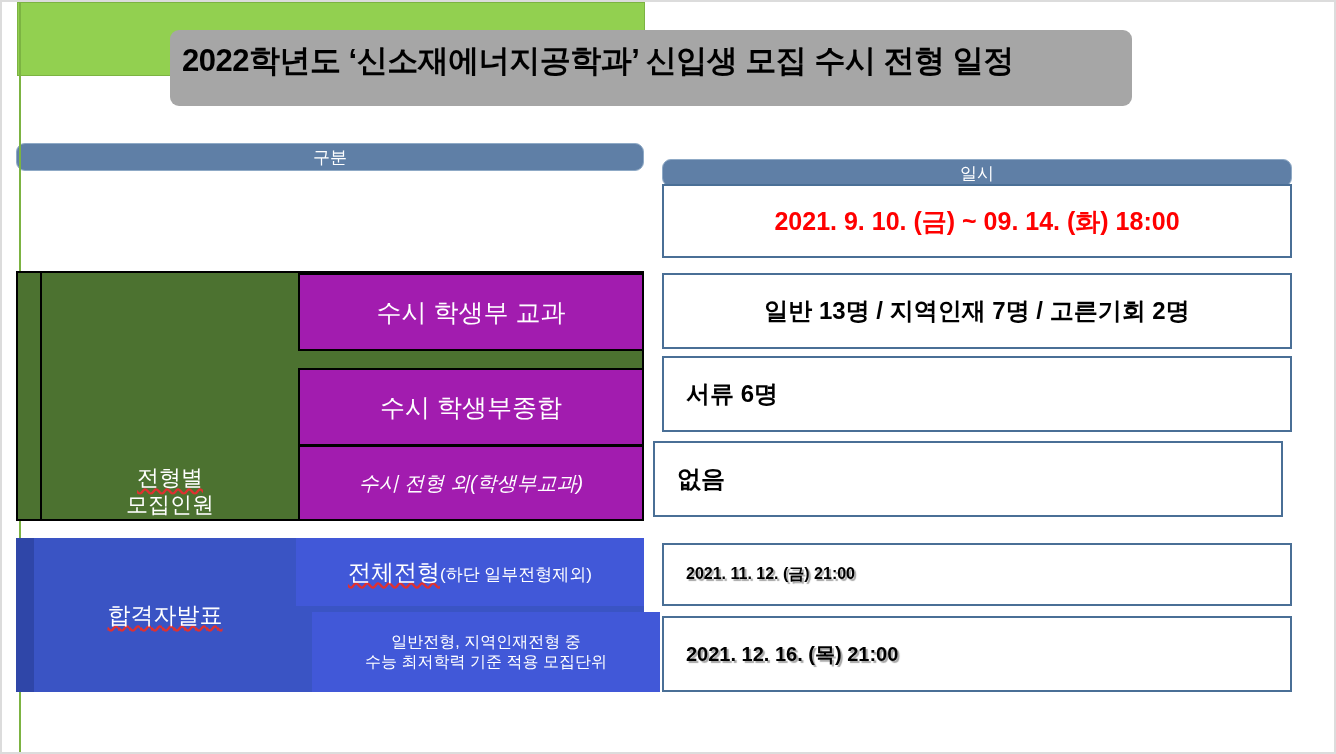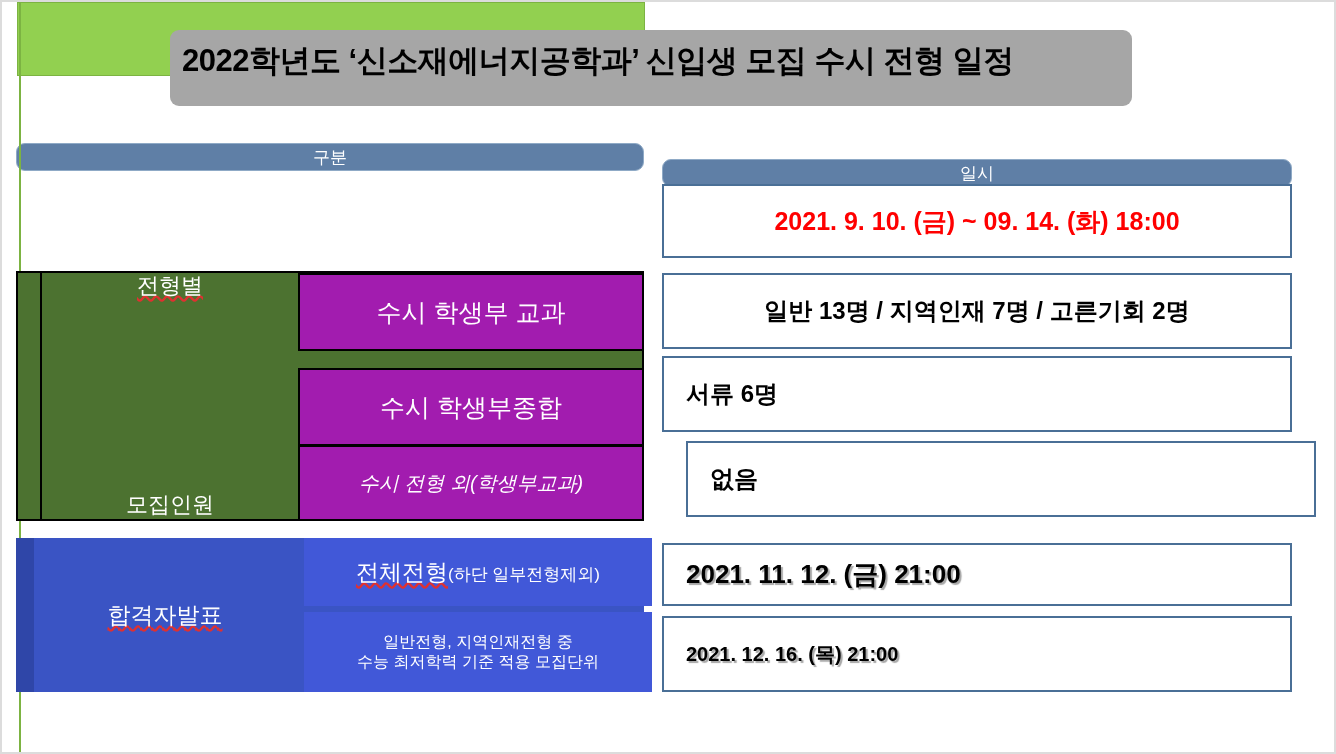--- a/index.html
+++ b/index.html
@@ -83,22 +83,22 @@
     padding: 0 22px;
     font-weight: bold;
     color: #000000;
   }
 
   #v-row1 { left: 660px; top: 182px; width: 630px; height: 74px;
             font-size: 25px; color: #ff0000; justify-content: center; }
   #v-g1   { left: 660px; top: 271px; width: 630px; height: 76px; font-size: 24px;
             justify-content: center; }
   #v-g2   { left: 660px; top: 354px; width: 630px; height: 76px; font-size: 24px; }
-  #v-g3   { left: 684px; top: 439px; width: 630px; height: 76px; font-size: 24px; text-align: right; }
-  #v-b1   { left: 660px; top: 541px; width: 630px; height: 63px; font-size: 26px; }
+  #v-g3   { left: 651px; top: 439px; width: 630px; height: 76px; font-size: 24px; text-align: right; }
+  #v-b1   { left: 660px; top: 541px; width: 630px; height: 63px; font-size: 16px; }
   #v-b2   { left: 660px; top: 614px; width: 630px; height: 76px; font-size: 20px; }
   .shadowtext { text-shadow: 2px 2px 1px rgba(0,0,0,0.35); }
 
   
   .row2 {
     position: absolute;
     left: 14px; top: 269px;
     width: 628px; height: 250px;
     background: #4b7029;
     background: #4c7230;
@@ -106,21 +106,21 @@
   }
   .row2 .vline {
     position: absolute; left: 22px; top: 0;
     width: 2px; height: 100%;
     background: #000000;
   }
   .row2 .catlabel {
     position: absolute; left: 24px; top: 0;
     width: 256px; height: 100%;
     display: flex; flex-direction: column;
-    align-items: center; justify-content: space-between;
+    align-items: center; justify-content: flex-end;
     color: #ffffff; font-size: 22px; line-height: 1.22;
     text-align: center;
   }
   .row2 .subcol {
     position: absolute; left: 280px; top: 0;
     width: 346px; height: 100%;
   }
   .subcell {
     position: absolute; left: 0; width: 346px;
     background: #a21caf;
@@ -149,27 +149,27 @@
     position: absolute; left: 18px; top: 0;
     width: 262px; height: 100%;
     display: flex; align-items: center; justify-content: center;
     color: #ffffff; font-size: 23px;
   }
   .row3 .subcol {
     position: absolute; left: 280px; top: 0;
     width: 348px; height: 100%;
   }
   .bsubcell {
-    position: absolute; left: 8px; width: 348px;
+    position: absolute; left: 0; width: 348px;
     background: #4158d8;
     display: flex; align-items: center; justify-content: center;
     color: #ffffff; text-align: center; line-height: 1.25;
   }
   #sc-b1 { top: 0px;  height: 68px; font-size: 23px; }
-  #sc-b2 { top: 74px; height: 80px; font-size: 16px; }
+  #sc-b2 { top: 74px; height: 80px; font-size: 16px; margin-left: 16px; }
 
   .small { font-size: 17px; }
   
   .sq {
     text-decoration: underline wavy #e03030;
     text-decoration-skip-ink: none;
     text-underline-offset: 2px;
   }
 </style>
 </head>

